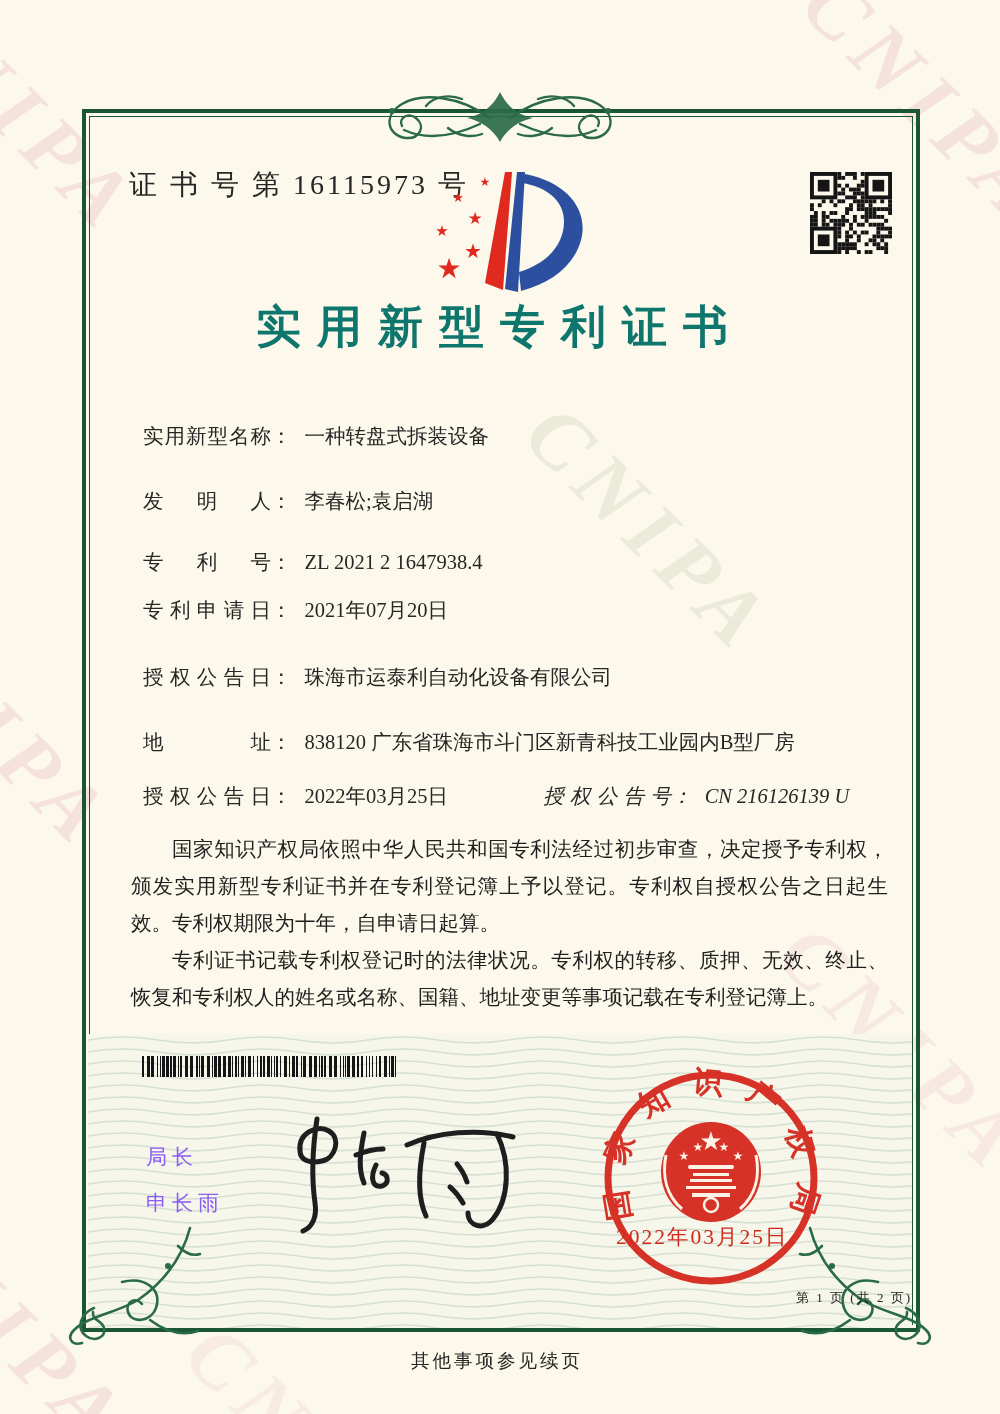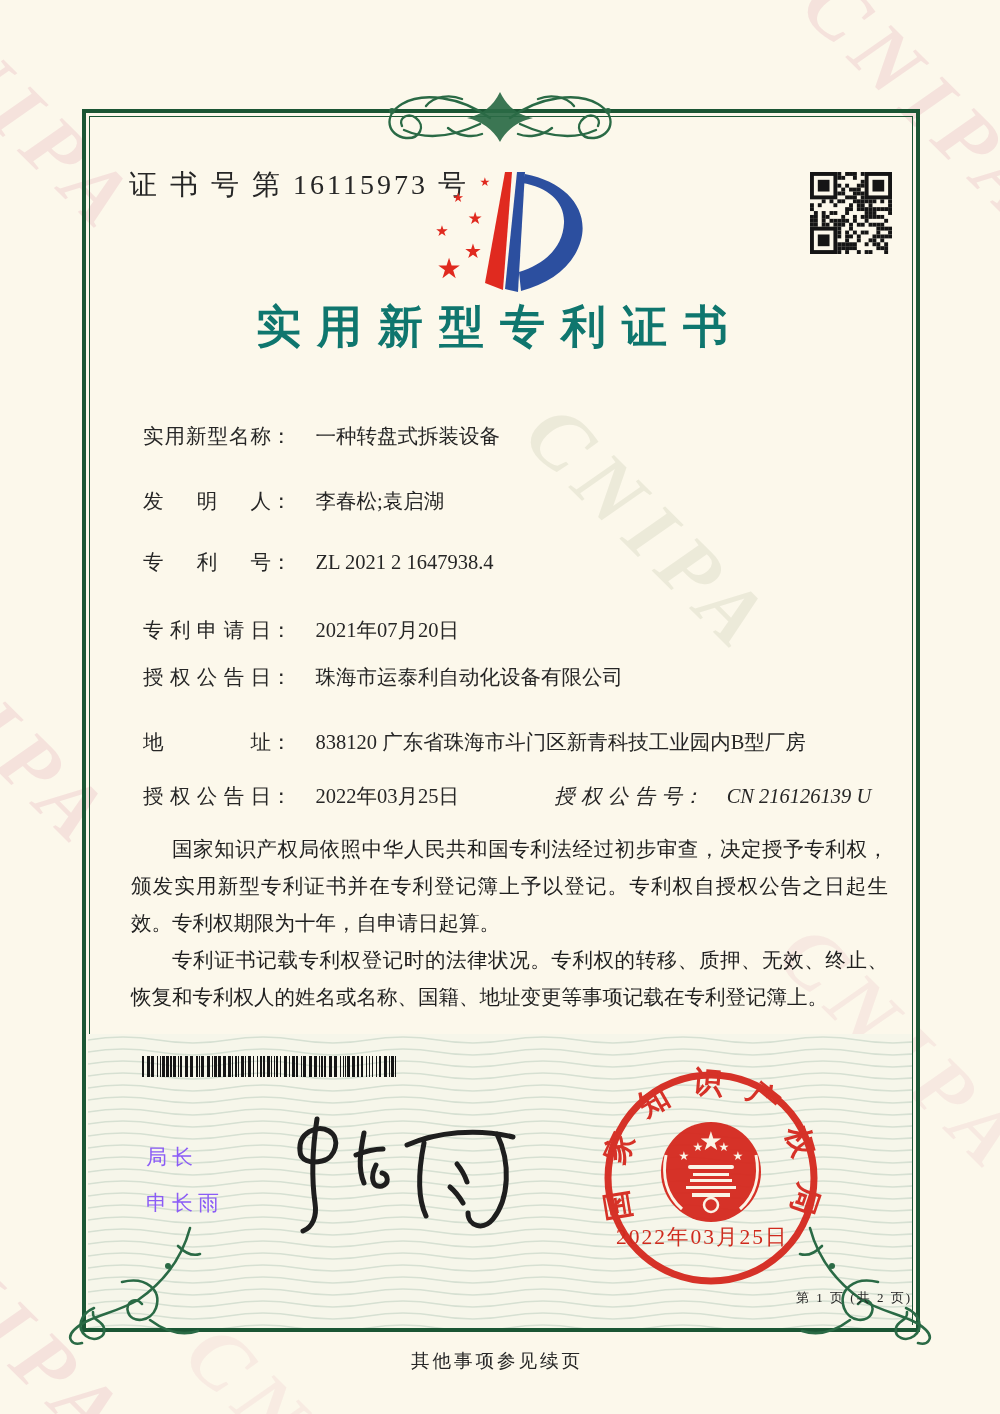--- a/index.html
+++ b/index.html
@@ -21,21 +21,21 @@
   .waves{position:absolute;left:88px;top:1034px;width:824px;height:294px;z-index:1;background:#f6f6ea;}
   
   .cert-no{position:absolute;left:129px;top:166px;font-size:28px;letter-spacing:3px;z-index:3;}
   .qr{position:absolute;left:810px;top:172px;width:82px;height:82px;z-index:3;}
   .logo{position:absolute;left:415px;top:162px;width:195px;height:136px;z-index:3;}
   .title{position:absolute;left:0;top:297px;width:1000px;text-align:center;
          font-size:45px;font-weight:bold;letter-spacing:16px;color:#0f766e;z-index:3;}
   
   .field{position:absolute;left:143px;font-size:20.5px;z-index:3;white-space:nowrap;}
   .flabel{display:inline-block;width:128px;text-align:justify;text-align-last:justify;}
-  .fvalue{margin-left:24px;}
+  .fvalue{margin-left:13px;}
   .grant2{margin-left:90px;font-style:italic;}
   
   .bodytext{position:absolute;left:131px;top:831px;width:757px;font-size:20.5px;
             line-height:37px;text-align:justify;z-index:3;color:#1f1f1f;}
   .bodytext p{margin:0;text-indent:2em;}
   
   .barcode{position:absolute;left:142px;top:1056px;width:258px;height:21px;z-index:3;}
   
   .sig-label{position:absolute;left:146px;font-size:21px;letter-spacing:5px;z-index:3;color:#8b5cf6;}
   .signature{position:absolute;left:272px;top:1103px;width:270px;height:138px;z-index:4;}
@@ -288,21 +288,21 @@
 
 <div class="field" style="top:422px;">
   <span class="flabel">实用新型名称</span><span>：</span><span class="fvalue">一种转盘式拆装设备</span>
 </div>
 <div class="field" style="top:487px;">
   <span class="flabel">发明人</span><span>：</span><span class="fvalue">李春松;袁启湖</span>
 </div>
 <div class="field" style="top:548px;">
   <span class="flabel">专利号</span><span>：</span><span class="fvalue">ZL 2021 2 1647938.4</span>
 </div>
-<div class="field" style="top:616px;">
+<div class="field" style="top:596px;">
   <span class="flabel">专利申请日</span><span>：</span><span class="fvalue">2021年07月20日</span>
 </div>
 <div class="field" style="top:663px;">
   <span class="flabel">授权公告日</span><span>：</span><span class="fvalue">珠海市运泰利自动化设备有限公司</span>
 </div>
 <div class="field" style="top:728px;">
   <span class="flabel">地址</span><span>：</span><span class="fvalue">838120 广东省珠海市斗门区新青科技工业园内B型厂房</span>
 </div>
 <div class="field" style="top:782px;">
   <span><span class="flabel">授权公告日</span><span>：</span><span class="fvalue">2022年03月25日</span></span>

